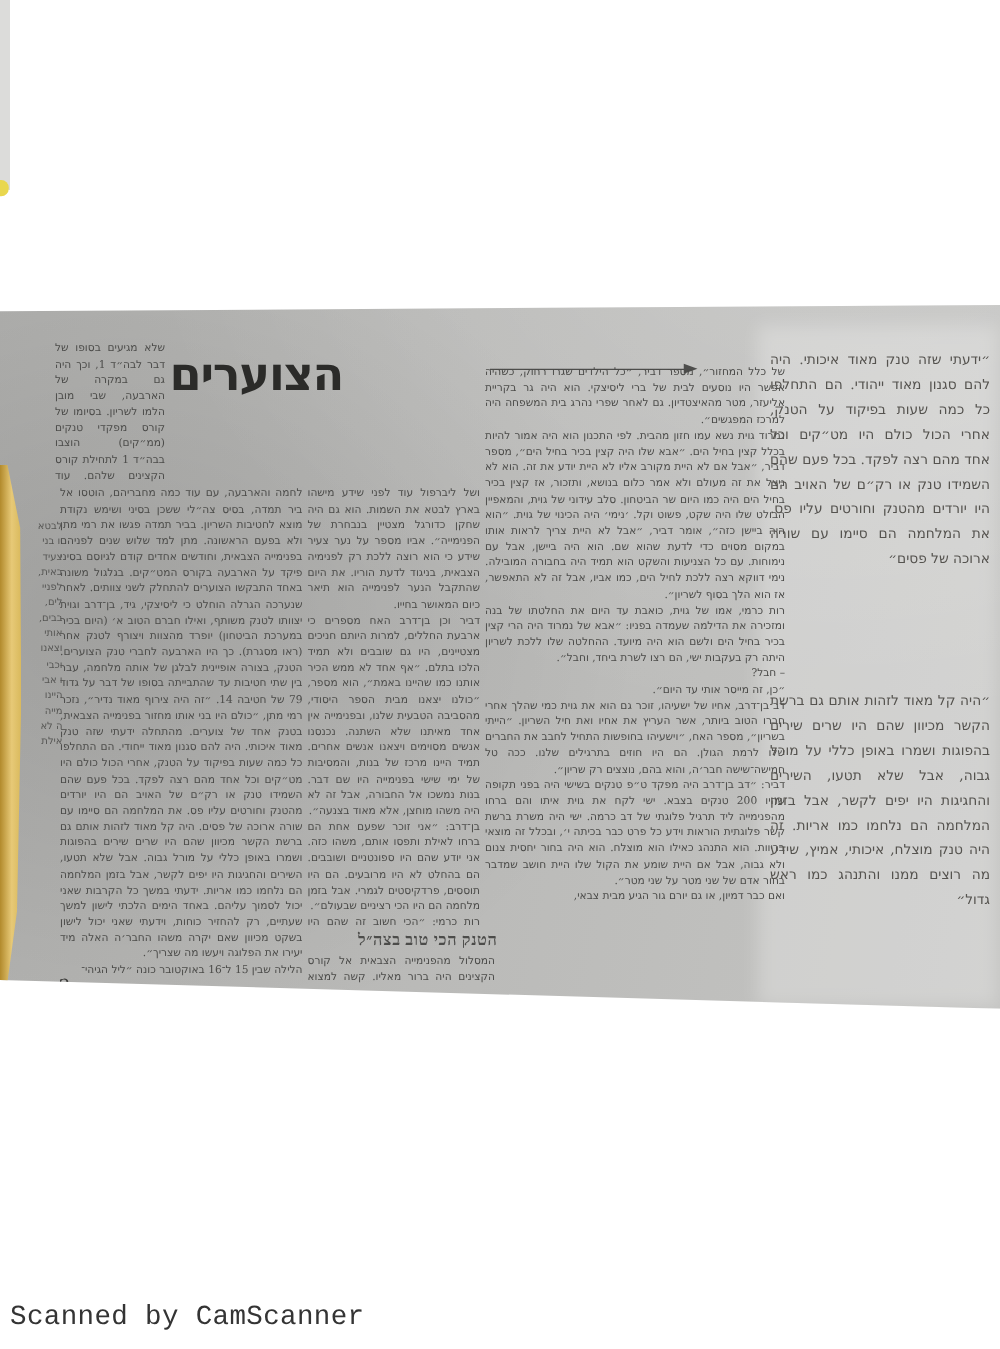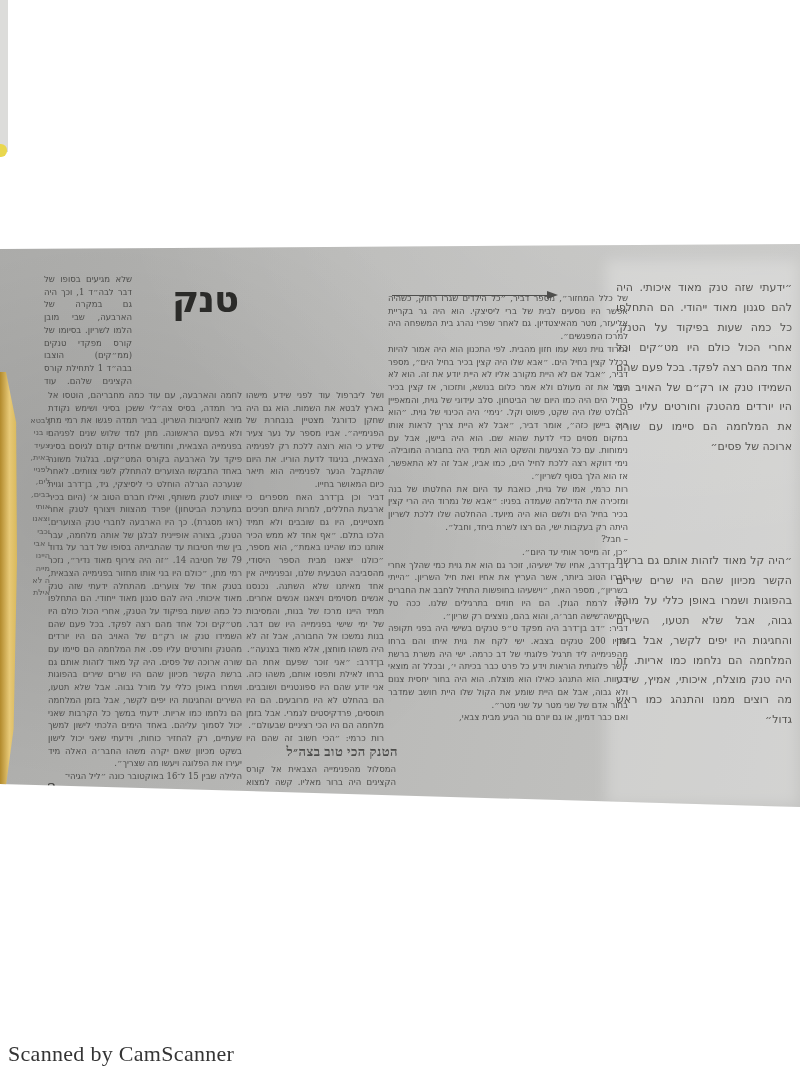--- a/index.html
+++ b/index.html
@@ -89,39 +89,39 @@
     background:#cdcdcb;opacity:0.7;
   }
   .page-num{
     left:47px;top:780px;
     font-family:"DejaVu Serif",serif;
     font-size:15px;color:#3c3c3a;
     transform:rotate(-5deg);
   }
   .watermark{
     left:8px;top:1041px;
-    font-family:Liberation Serif, serif;
+    font-family:Liberation Mono, monospace;
     font-size:22px;color:#343434;letter-spacing:0.3px;
   }
 </style>
 </head>
 <body>
 
 <div class="abs" style="left:0;top:0;width:800px;height:1079px;">
 
   <div class="abs topleft-strip"></div>
   <div class="abs yellow-dot"></div>
 
   <div class="page">
     <div class="page-inner">
 
       <div class="abs quote-bg"></div>
 
       <div class="abs headline" style="left:126px;top:277px;width:158px;height:96px;">
-        <div>טנק</div>
+        <div>הצוערים</div>
       </div>
 
       <div class="abs body-col" dir="rtl" style="left:44px;top:273px;width:88px;height:114px;">שלא מגיעים בסופו של דבר לבה״ד 1, וכך היה גם במקרה של הארבעה, שבי מובן הלמו לשריון. בסיומו של קורס מפקדי טנקים (ממ״קים) הוצבו בבה״ד 1 לתחילת קורס הקצינים שלהם. עוד בטרם הוסמכו פרצו הכי</div>
 
 
       <div class="abs arrow-line"></div>
       <div class="abs arrow-head"></div>
 
       <div class="abs body-col" dir="rtl" style="left:388px;top:292px;width:240px;height:501px;">של כלל המחזור״, מספר דביר, ״כל הילדים שגרו רחוק, כשהיה אפשר היו נוסעים לבית של ברי ליסיצקי. הוא היה גר בקריית אליעזר, מטר מהאיצטדיון. גם לאחר שפרי נהרג בית המשפחה היה למרכז המפגשים״.
 נמרוד גוית נשא עמו חזון מהבית. לפי התכנון הוא היה אמור להיות בכלל קצין בחיל הים. ״אבא שלו היה קצין בכיר בחיל הים״, מספר דביר, ״אבל אם לא היית מקורב אליו לא היית יודע את זה. הוא לא ניצל את זה מעולם ולא אמר כלום בנושא, ותזכור, אז קצין בכיר בחיל הים היה כמו היום שר הביטחון. סלב עידוני של גוית, והמאפיין הבולט שלו היה שקט, פשוט וקל. ׳נימי׳ היה הכינוי של גוית. ״הוא היה ביישן כזה״, אומר דביר, ״אבל לא היית צריך לראות אותו במקום מסוים כדי לדעת שהוא שם. הוא היה ביישן, אבל עם נימוחות. עם כל הצניעות והשקט הוא תמיד היה בחבורה המובילה. נימי דווקא רצה ללכת לחיל הים, כמו אביו, אבל זה לא התאפשר, אז הוא הלך בסוף לשריון״.

